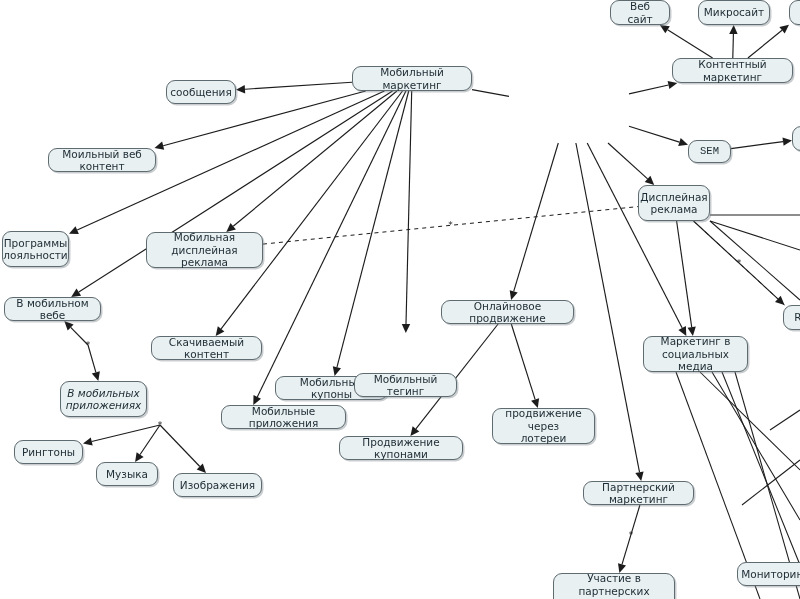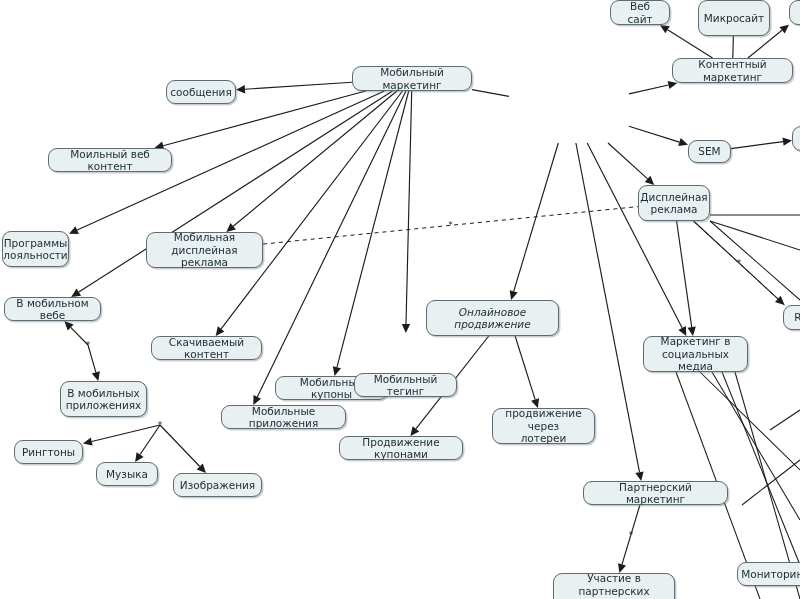--- a/index.html
+++ b/index.html
@@ -133,47 +133,47 @@
       <line x1="710" y1="221" x2="800" y2="250" stroke="#1c1c1c" stroke-width="1.05"></line>
       <line x1="710" y1="221" x2="800" y2="300" stroke="#1c1c1c" stroke-width="1.05"></line>
       <line x1="710" y1="215" x2="800" y2="215" stroke="#1c1c1c" stroke-width="1.05"></line>
       <line x1="770" y1="430" x2="800" y2="410" stroke="#1c1c1c" stroke-width="1.05"></line>
       <line x1="742" y1="505" x2="800" y2="460" stroke="#1c1c1c" stroke-width="1.05"></line>
     </svg>
   <div id="node-layer">
       <div class="node" style="left: 672px; top: 58px; width: 121px; height: 25px;">Контентный маркетинг</div>
       <div class="node" style="left: 352px; top: 66px; width: 120px; height: 25px;">Мобильный маркетинг</div>
       <div class="node" style="left: 610px; top: 0px; width: 60px; height: 25px;">Веб сайт</div>
-      <div class="node" style="left: 698px; top: 0px; width: 72px; height: 36px; text-align: right;">Микросайт</div>
+      <div class="node" style="left: 698px; top: 0px; width: 72px; height: 25px; text-align: right;">Микросайт</div>
       <div class="node" style="left: 789px; top: 0px; width: 30px; height: 25px;"></div>
-      <div class="node" style="left: 688px; top: 140px; width: 43px; height: 23px;">SEM</div>
+      <div class="node" style="left: 688px; top: 140px; width: 43px; height: 23px; font-family: Liberation Mono, monospace;">SEM</div>
       <div class="node" style="left: 792px; top: 126px; width: 28px; height: 25px;"></div>
       <div class="node" style="left: 638px; top: 185px; width: 72px; height: 36px;">Дисплейная
 реклама</div>
       <div class="node" style="left: 166px; top: 80px; width: 70px; height: 24px;">сообщения</div>
-      <div class="node" style="left: 48px; top: 148px; width: 124px; height: 24px; text-align: center;">Моильный веб контент</div>
+      <div class="node" style="left: 48px; top: 148px; width: 108px; height: 24px; text-align: center;">Моильный веб контент</div>
       <div class="node" style="left: 2px; top: 231px; width: 67px; height: 36px;">Программы
 лояльности</div>
       <div class="node" style="left: 146px; top: 232px; width: 117px; height: 36px;">Мобильная дисплейная
 реклама</div>
       <div class="node" style="left: 4px; top: 297px; width: 97px; height: 24px;">В мобильном вебе</div>
-      <div class="node" style="left: 60px; top: 381px; width: 87px; height: 36px;">В мобильных
+      <div class="node" style="left: 60px; top: 381px; width: 87px; height: 36px; font-style: italic;">В мобильных
 приложениях</div>
       <div class="node" style="left: 151px; top: 336px; width: 111px; height: 24px;">Скачиваемый контент</div>
       <div class="node" style="left: 14px; top: 440px; width: 69px; height: 24px; text-align: right;">Рингтоны</div>
       <div class="node" style="left: 96px; top: 462px; width: 62px; height: 24px;">Музыка</div>
       <div class="node" style="left: 173px; top: 473px; width: 89px; height: 24px;">Изображения</div>
       <div class="node" style="left: 185px; top: 405px; width: 125px; height: 24px; margin-left: 36px;">Мобильные приложения</div>
       <div class="node" style="left: 275px; top: 376px; width: 113px; height: 24px;">Мобильные купоны</div>
       <div class="node" style="left: 354px; top: 333px; width: 103px; height: 24px; margin-top: 40px;">Мобильный тегинг</div>
-      <div class="node" style="left: 426px; top: 300px; width: 133px; height: 36px; font-style: italic;">Онлайновое продвижение</div>
+      <div class="node" style="left: 441px; top: 300px; width: 133px; height: 24px;">Онлайновое продвижение</div>
       <div class="node" style="left: 339px; top: 436px; width: 124px; height: 24px;">Продвижение купонами</div>
       <div class="node" style="left: 492px; top: 408px; width: 103px; height: 36px;">продвижение через
 лотереи</div>
       <div class="node" style="left: 643px; top: 336px; width: 105px; height: 36px;">Маркетинг в
 социальных медиа</div>
       <div class="node" style="left: 783px; top: 305px; width: 30px; height: 25px;">R</div>
-      <div class="node" style="left: 583px; top: 481px; width: 145px; height: 24px;">Партнерский маркетинг</div>
+      <div class="node" style="left: 583px; top: 481px; width: 111px; height: 24px;">Партнерский маркетинг</div>
       <div class="node" style="left: 553px; top: 573px; width: 122px; height: 36px;">Участие в партнерских
 сетях</div>
       <div class="node" style="left: 737px; top: 562px; width: 76px; height: 24px;">Мониторинг</div>
     </div>
 </div>
 
 </body></html>

